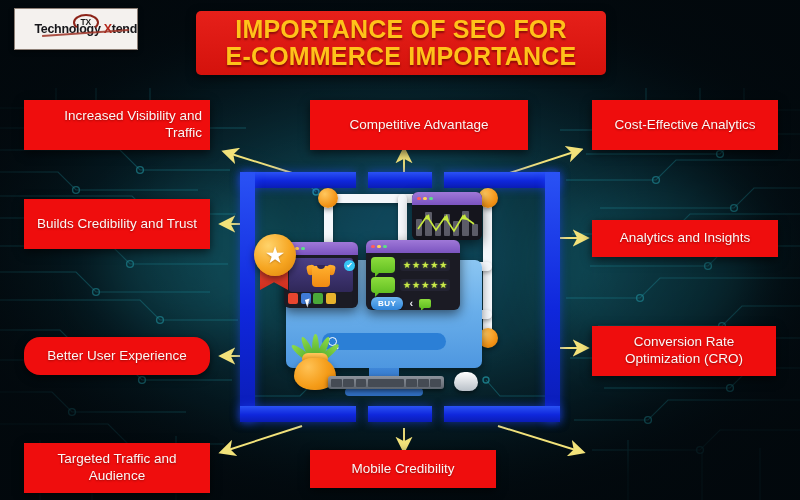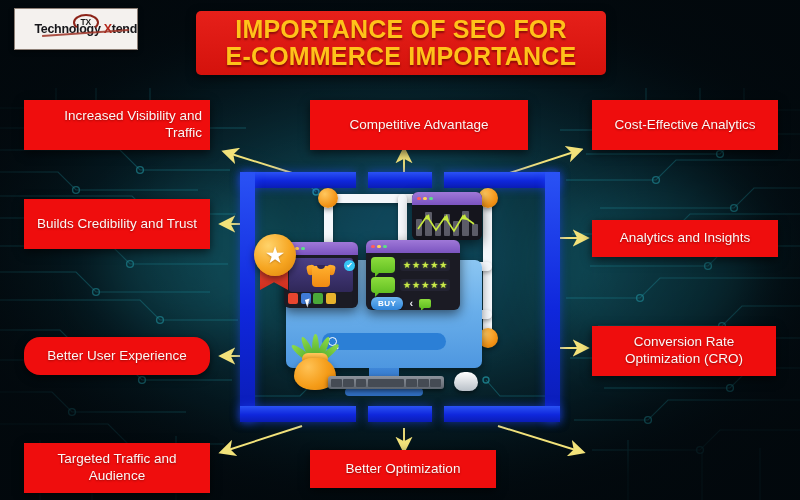--- a/index.html
+++ b/index.html
@@ -606,17 +606,17 @@
 
   <div class="box" style="left:592px; top:326px; width:184px; height:50px;">
     <span>Conversion Rate Optimization (CRO)</span>
   </div>
 
   <div class="box" style="left:24px; top:443px; width:186px; height:50px;">
     <span>Targeted Traffic and Audience</span>
   </div>
 
   <div class="box" style="left:310px; top:450px; width:186px; height:38px;">
-    <span>Better Optimization</span>
+    <span>Mobile Credibility</span>
   </div>
 
 
 </div>
 
 </body></html>

